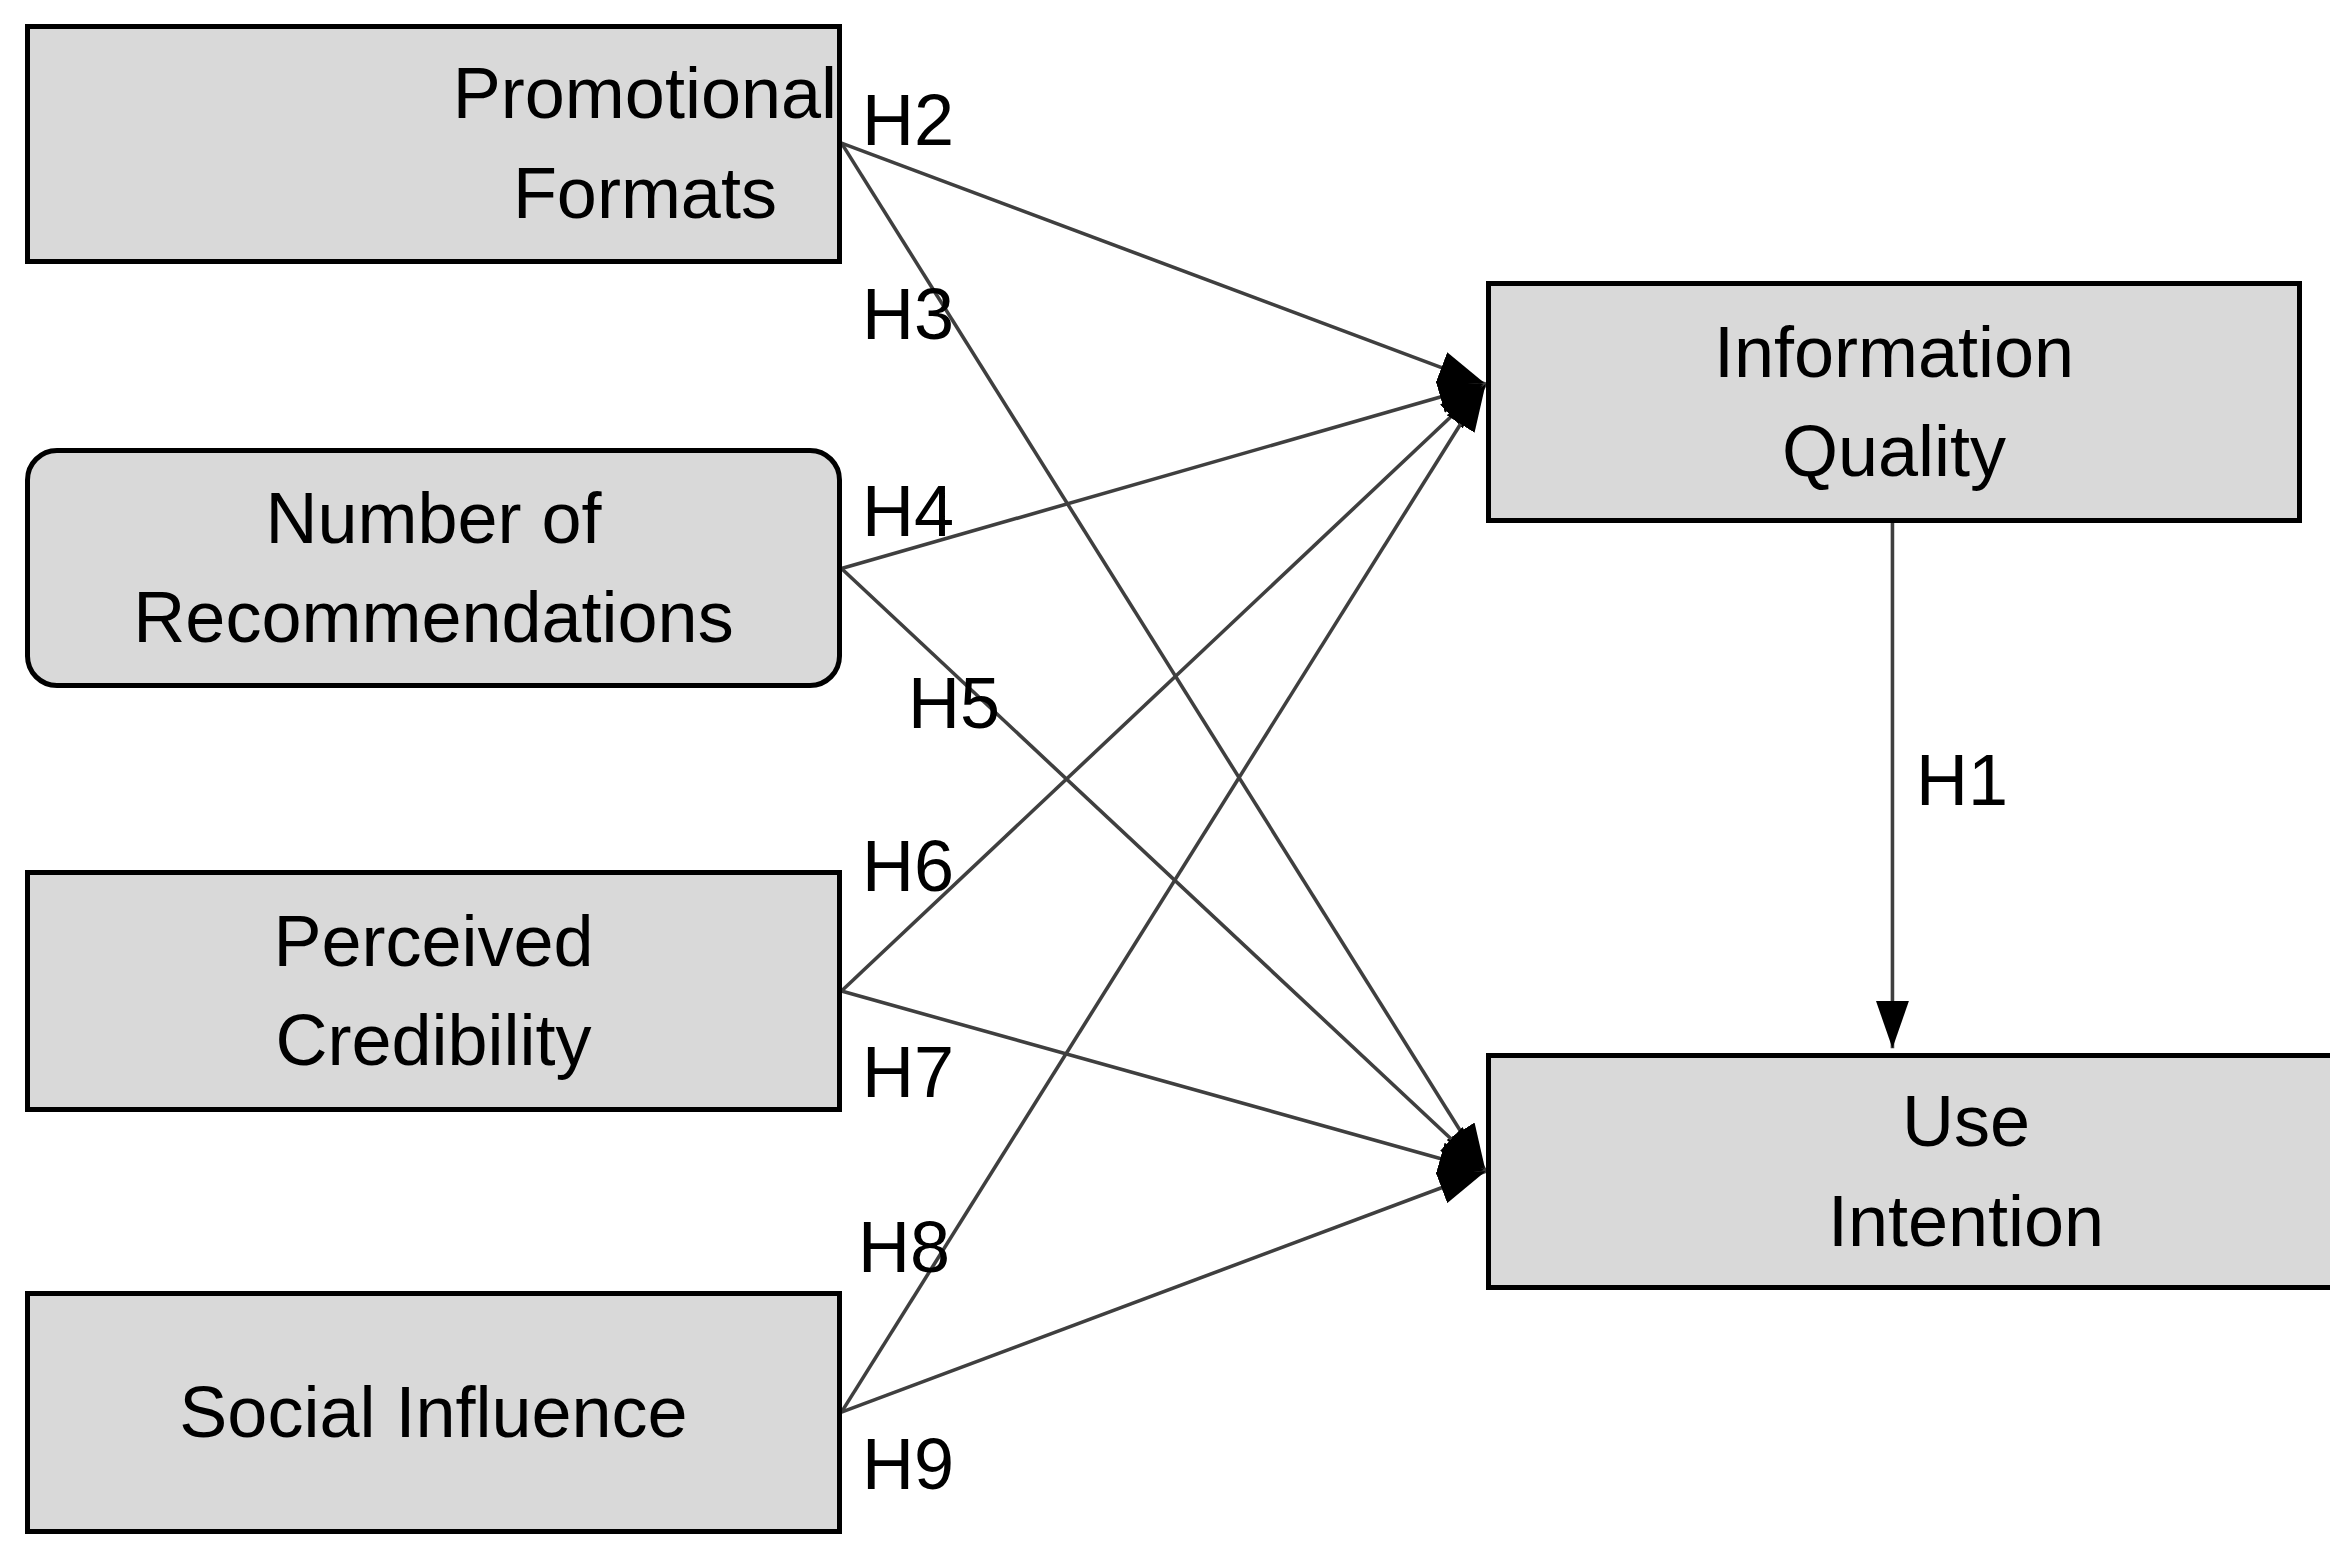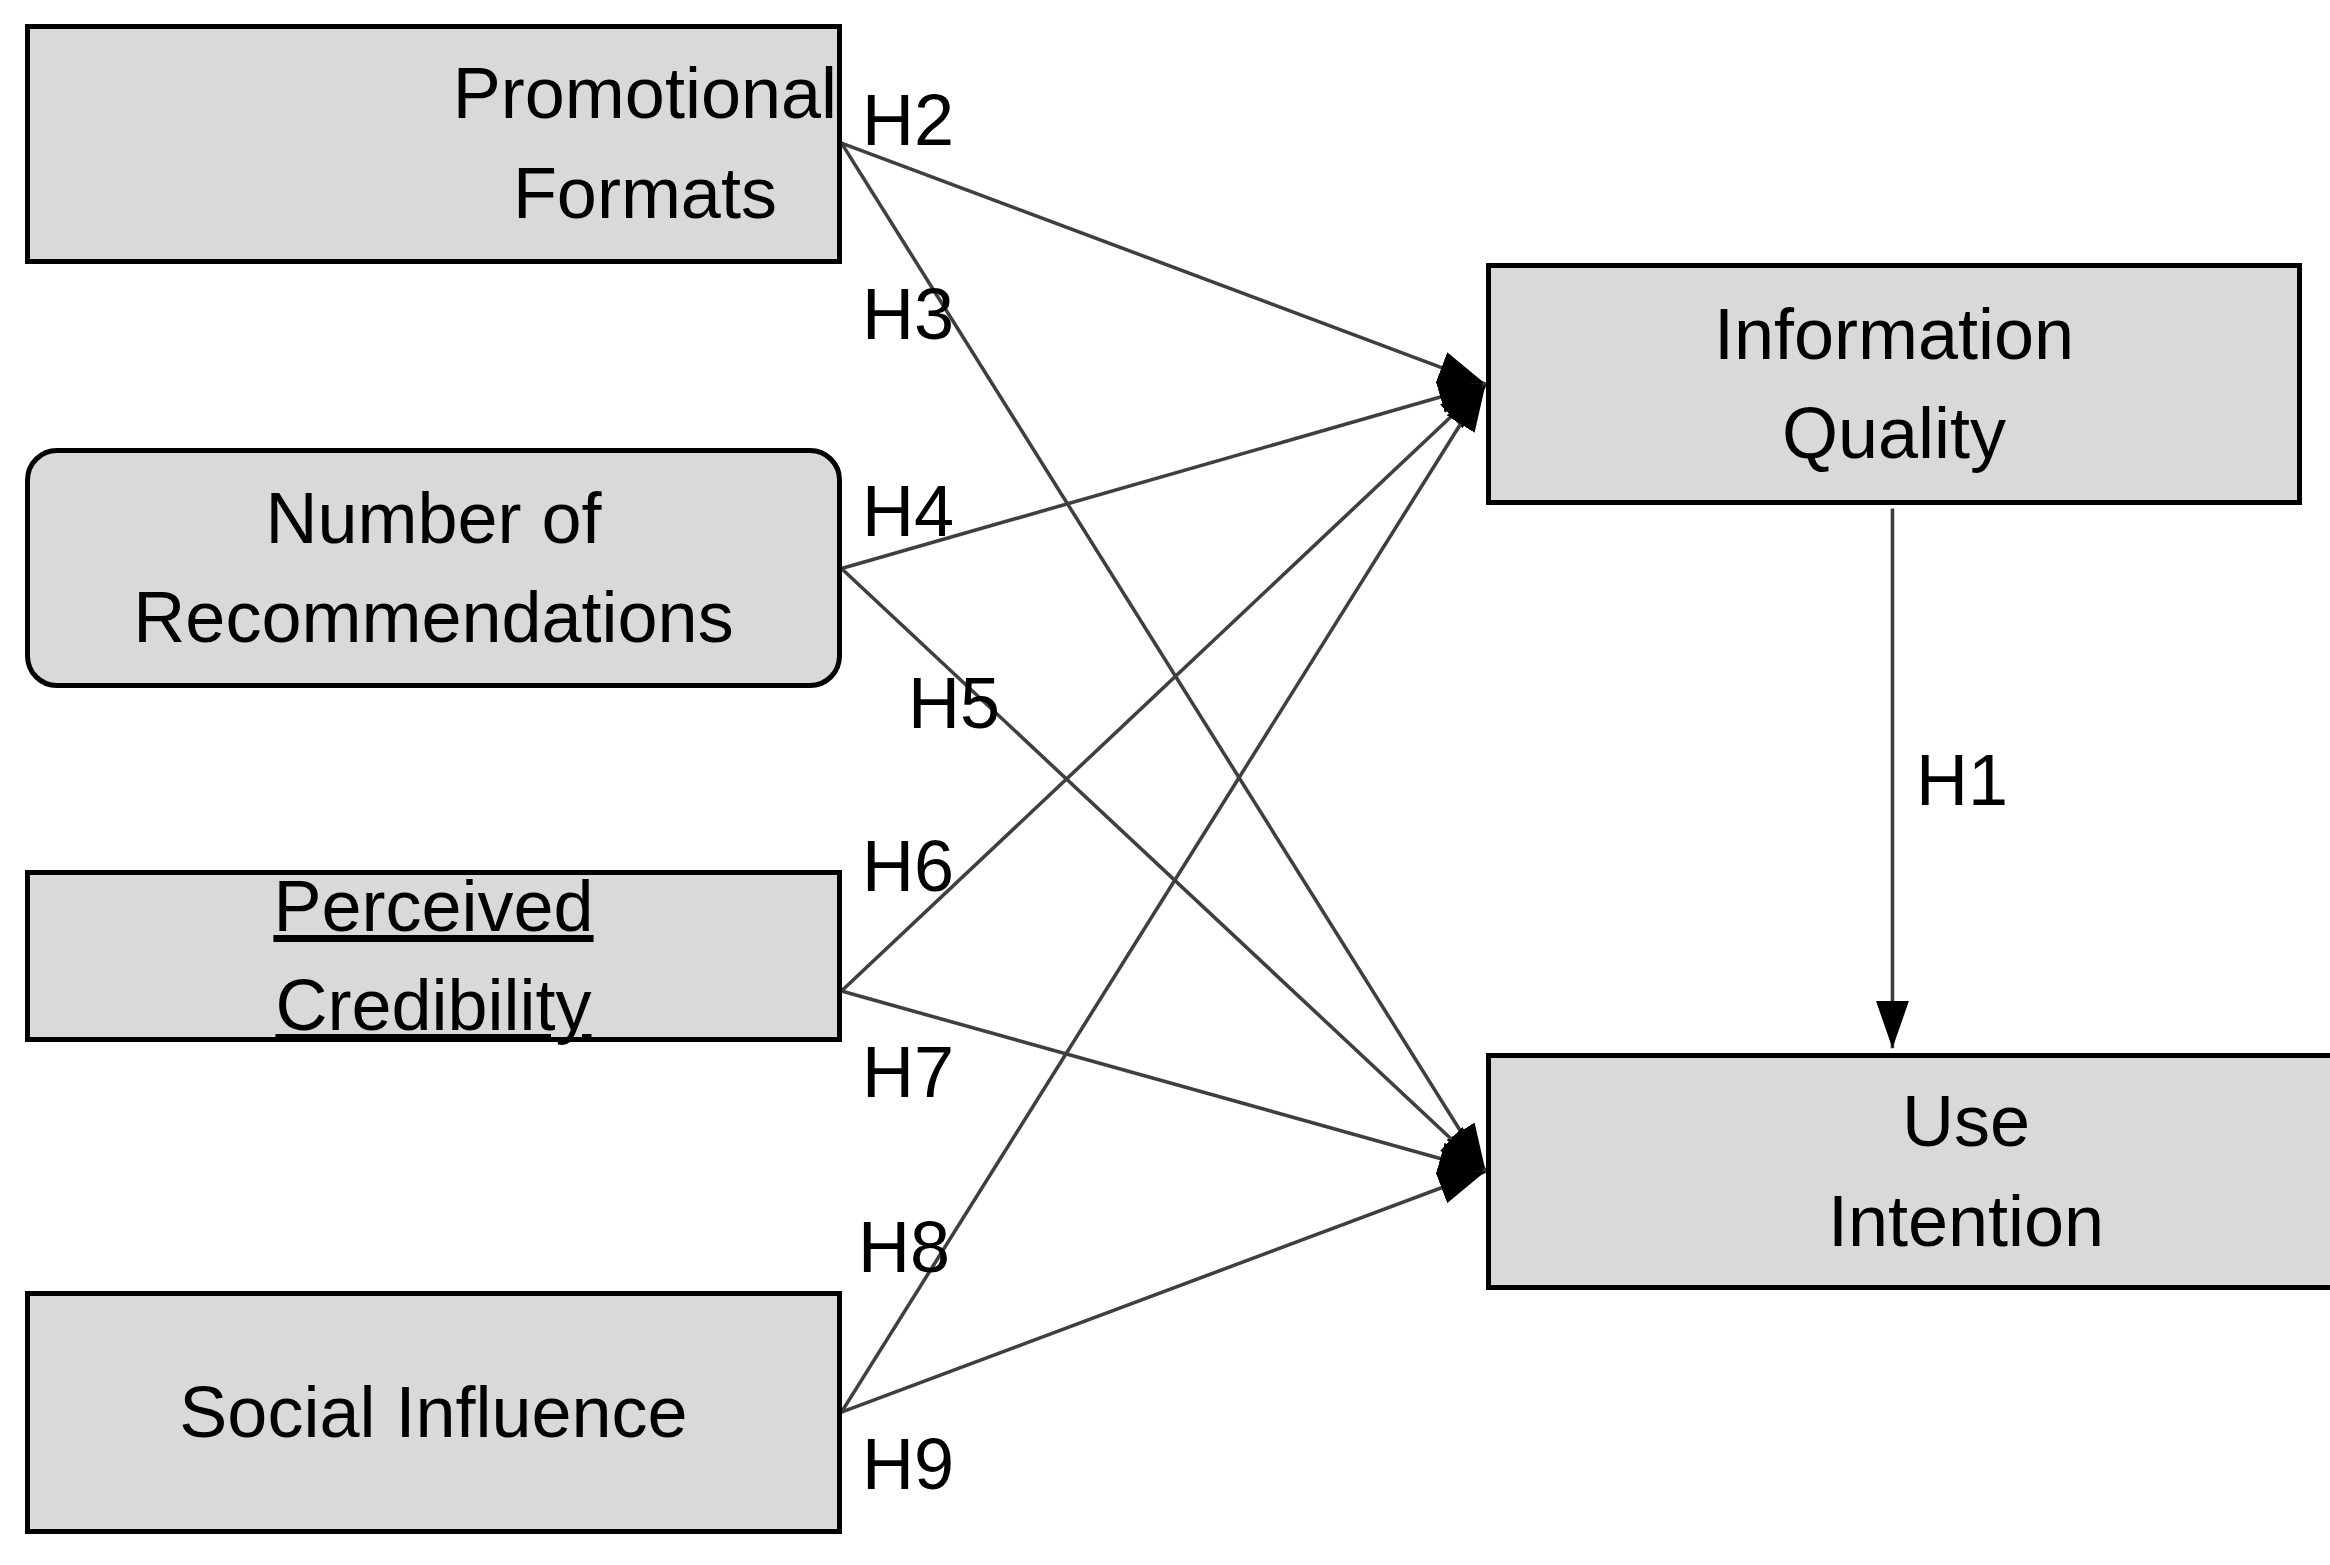--- a/index.html
+++ b/index.html
@@ -80,30 +80,30 @@
   <div class="node" style="left:25px; top:23.6px; width:817px; height:240px;justify-content:flex-end;">
     <span class="node-label">Promotional
 Formats</span>
   </div>
 
   <div class="node" style="left:25px; top:448px; width:817px; height:240px;border-radius:32px;">
     <span class="node-label">Number of
 Recommendations</span>
   </div>
 
-  <div class="node" style="left:25px; top:870px; width:817px; height:172px;text-decoration:underline;">
+  <div class="node" style="left:25px; top:870px; width:817px; height:242px;">
     <span class="node-label">Perceived
 Credibility</span>
   </div>
 
   <div class="node" style="left:25px; top:1291px; width:817px; height:243px;">
     <span class="node-label">Social Influence</span>
   </div>
 
-  <div class="node" style="left:1486px; top:263px; width:816px; height:242px;">
+  <div class="node" style="left:1486px; top:281px; width:816px; height:242px;">
     <span class="node-label">Information
 Quality</span>
   </div>
 
   <div class="node" style="left:1486px; top:1053px; width:960px; height:237px;">
     <span class="node-label">Use
 Intention</span>
   </div>
 
   <div class="edge-label" style="left:1916px; top:736px;">H1</div>

